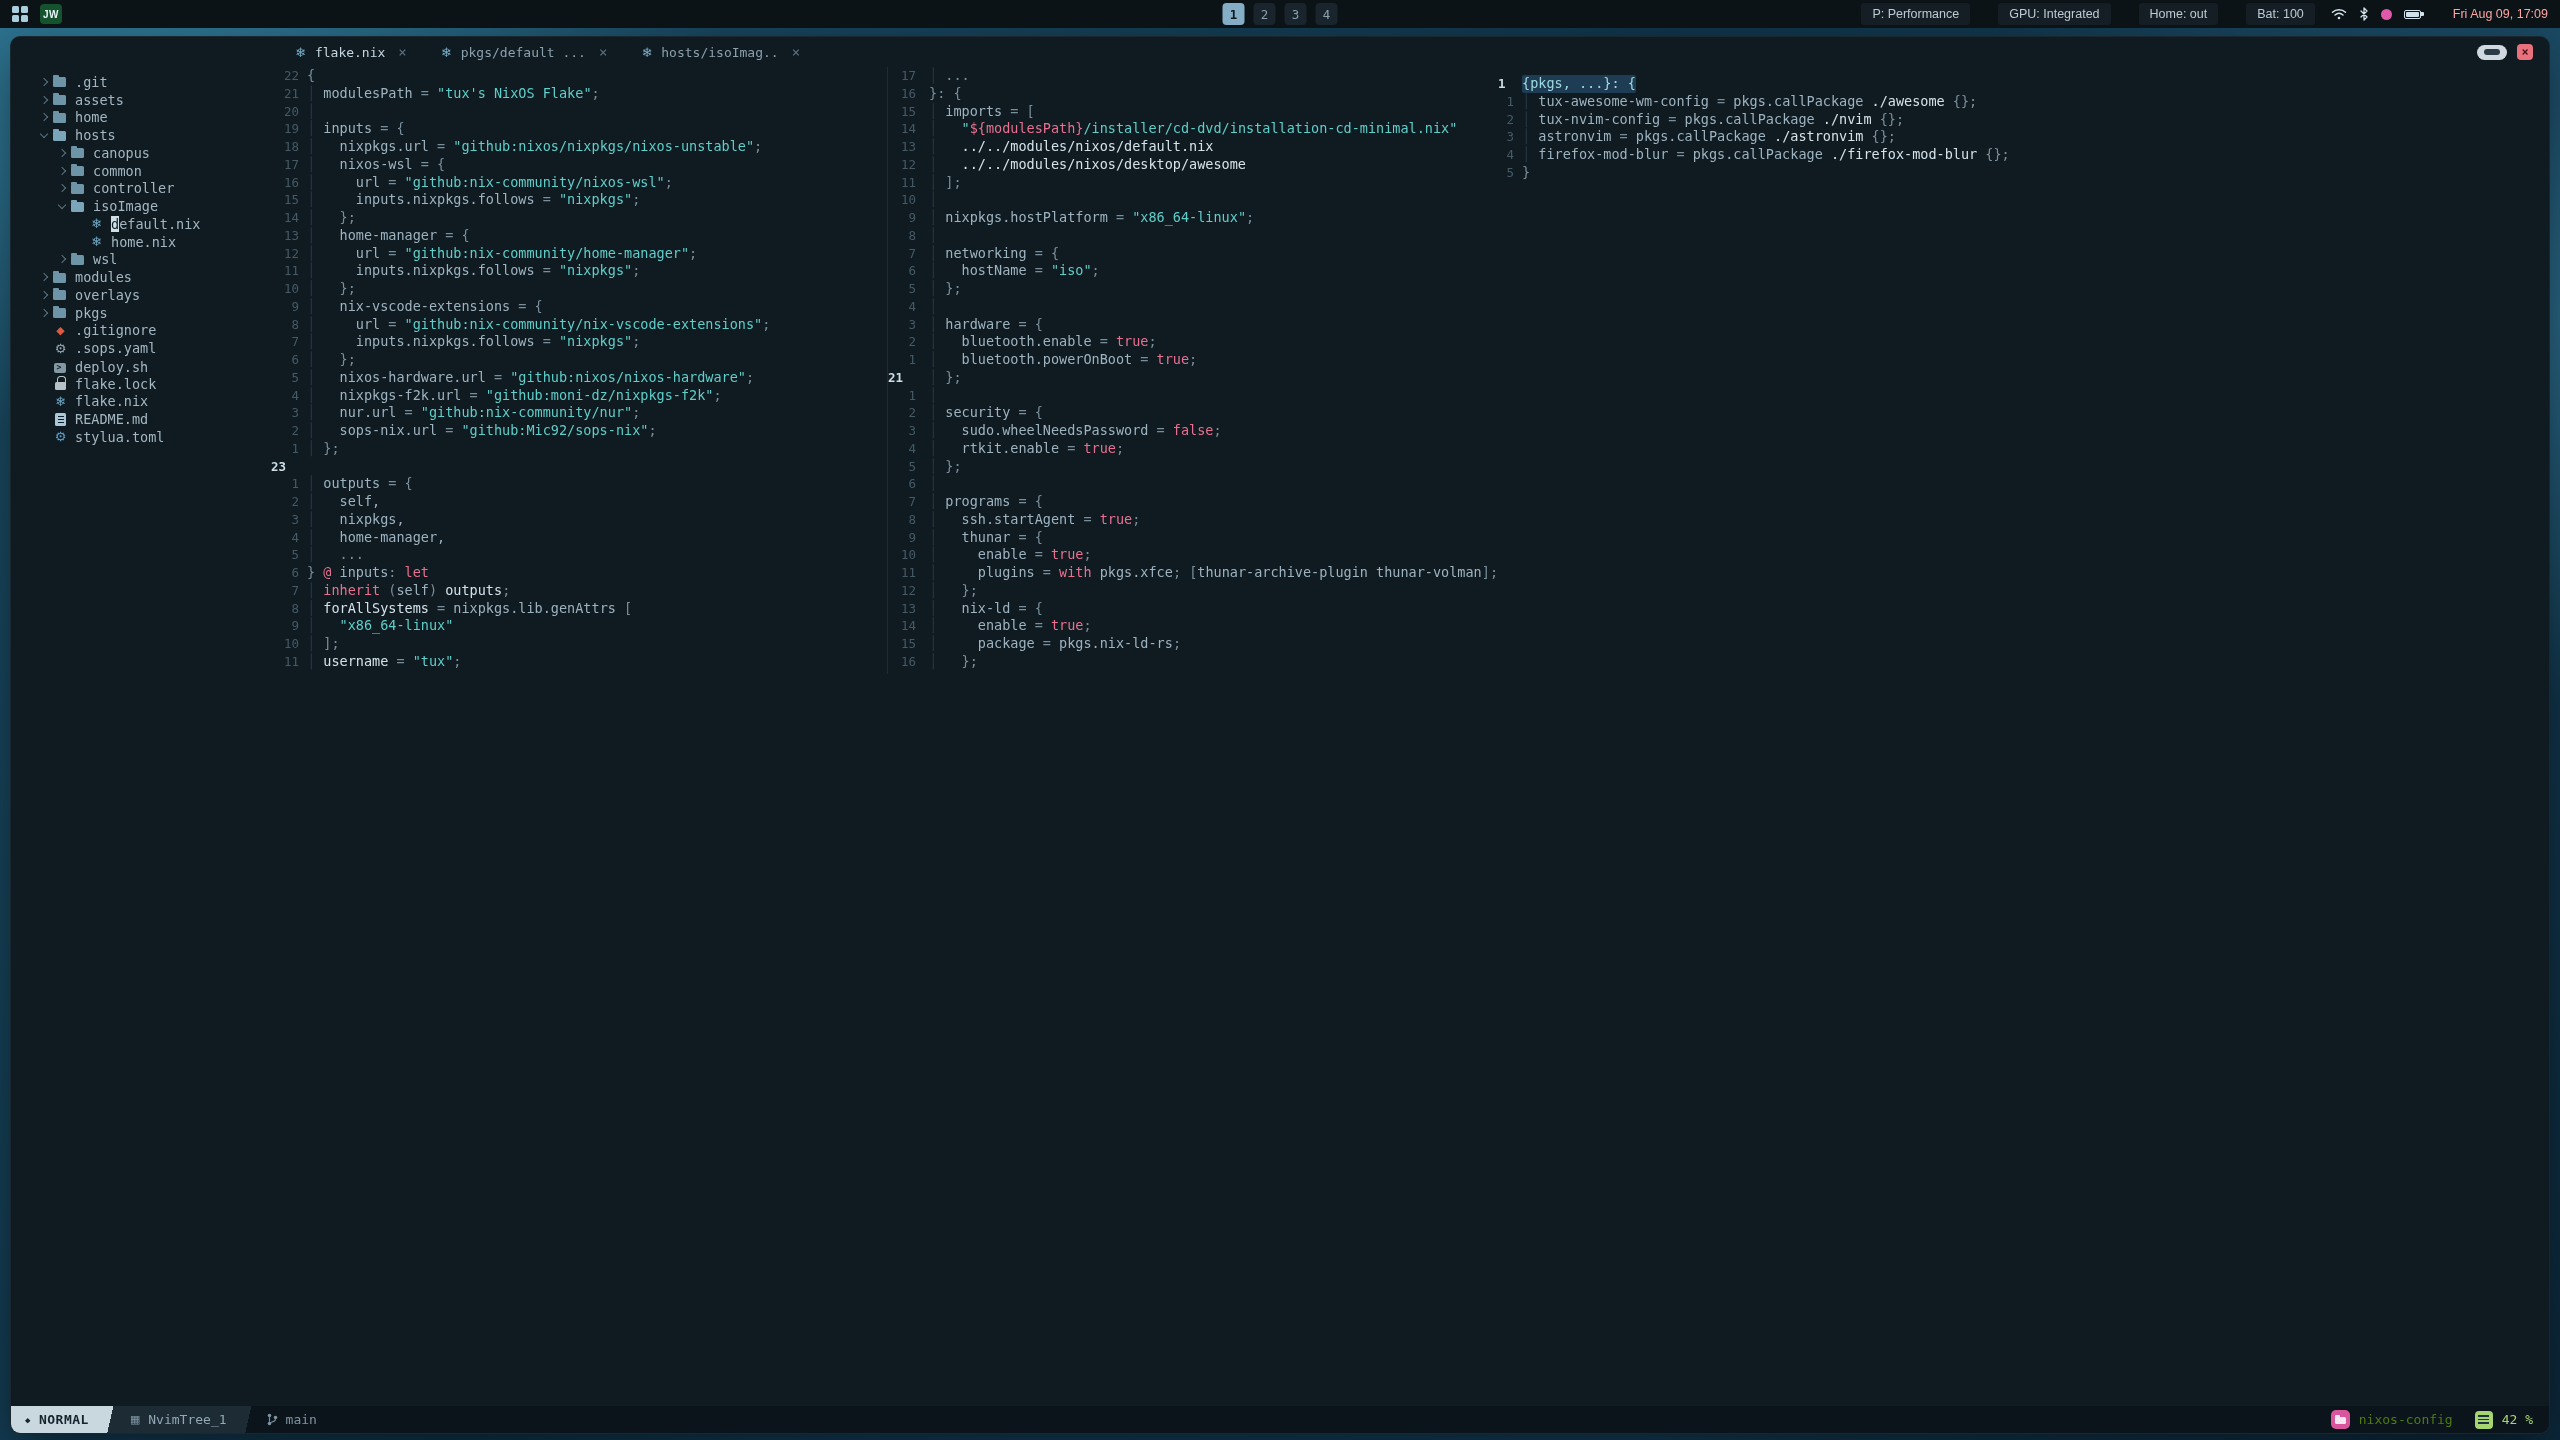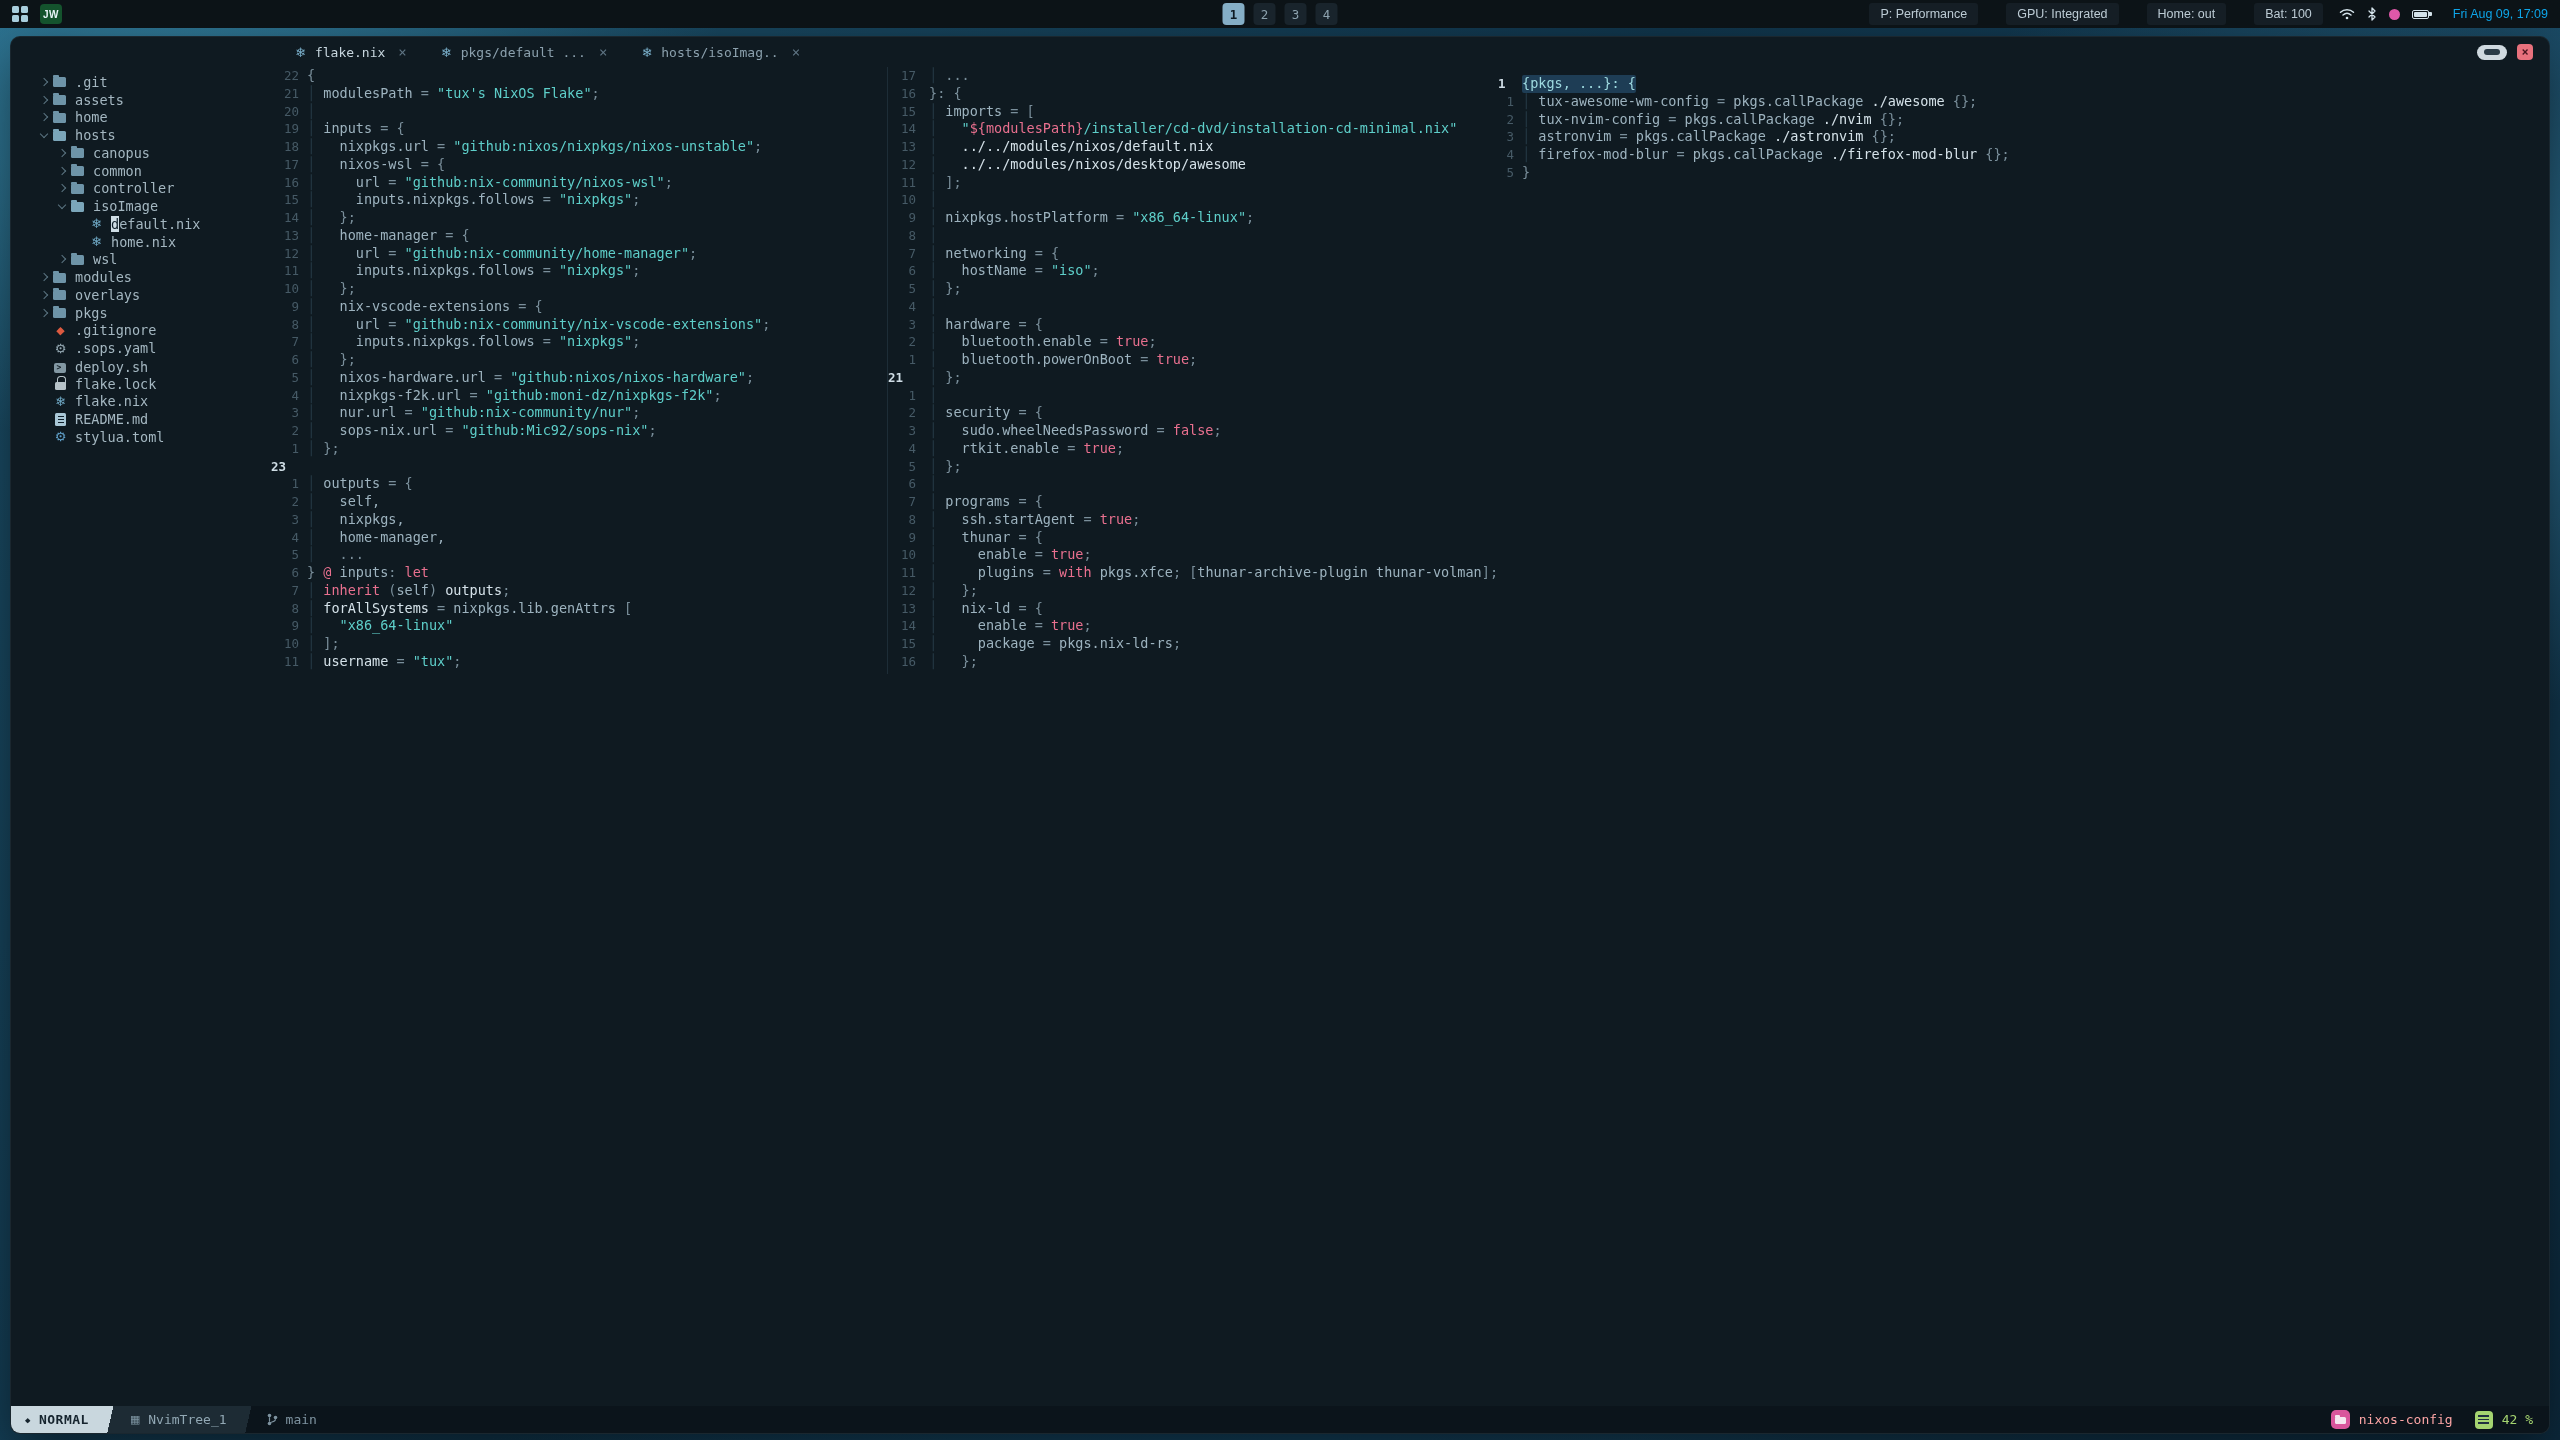--- a/index.html
+++ b/index.html
@@ -20,21 +20,21 @@
 .workspaces{position:absolute;left:50%;top:50%;transform:translate(-50%,-50%);display:flex;gap:9px}
 .wsbtn{width:22px;height:22px;border-radius:4px;background:#19242c;color:#8da2ae;font-size:12.5px;display:flex;align-items:center;justify-content:center;font-family:"DejaVu Sans Mono",monospace}
 .wsbtn.active{background:#85aec6;color:#0d1a22;font-weight:bold}
 .barright{margin-left:auto;display:flex;align-items:center;gap:11px}
 .statitem{background:#151e25;border-radius:3px;padding:4px 11px;font-size:12.5px;color:#bccbd4;white-space:nowrap}
 .trayicons{display:flex;align-items:center;gap:12px;margin:0 5px}
 .pinkdot{width:11px;height:11px;border-radius:50%;background:#df58a9}
 .battery{width:17px;height:9px;border:1.5px solid #d3e2ea;border-radius:2px;position:relative}
 .battery::before{content:"";position:absolute;inset:1px;background:#d3e2ea;border-radius:1px}
 .battery::after{content:"";position:absolute;right:-4px;top:1.5px;width:2.5px;height:4px;background:#d3e2ea;border-radius:0 1px 1px 0}
-.clock{font-size:12.5px;color:#0ea5e9;margin-left:8px;white-space:nowrap}
+.clock{font-size:12.5px;color:#fca5a5;margin-left:16px;white-space:nowrap}
 
 .term{position:absolute;left:10px;top:36px;width:2540px;height:1398px;background:#0f1a21;border-radius:10px;border:1px solid rgba(160,200,220,.08);box-shadow:0 18px 60px rgba(0,0,0,.55);display:flex;flex-direction:column;overflow:hidden;font-family:"DejaVu Sans Mono",monospace}
 .tabbar{height:30px;flex:none;position:relative;display:flex;align-items:center}
 .tabs{display:flex;margin-left:272px;gap:10px;height:100%;align-items:center}
 .tab{display:flex;align-items:center;gap:9px;padding:0 12px;height:100%;font-size:13px;color:#8ba0ad}
 .tab.active .tablabel{color:#c7d6de}
 .tabicon{color:#79aec9;font-family:"DejaVu Sans",sans-serif;font-size:13px}
 .tablabel{white-space:pre}
 .tabclose{color:#5f7584;font-size:14px;margin-left:4px}
 .winctl{position:absolute;right:16px;top:50%;transform:translateY(-50%);display:flex;align-items:center;gap:10px}
@@ -94,21 +94,21 @@
 .seg{height:100%;display:flex;align-items:center;gap:8px;padding:0 14px}
 .seg.mode{background:#c9d7de;color:#16242e;font-weight:bold;letter-spacing:.5px}
 .modeicon{font-size:9px}
 .slant{width:13px;height:100%;flex:none}
 .slant.s1{background:linear-gradient(103deg,#c9d7de 54%,#1d2b34 54.5%)}
 .slant.s2{background:linear-gradient(103deg,#1d2b34 54%,transparent 54.5%)}
 .seg.buf{background:#1d2b34;color:#92a8b4}
 .bufficon{font-size:11px;color:#7f96a3;font-family:"DejaVu Sans",sans-serif}
 .branch{display:flex;align-items:center;gap:7px;color:#7e93a0;margin-left:12px}
 .statusright{margin-left:auto;display:flex;align-items:center;gap:22px;padding-right:16px}
-.proj{display:flex;align-items:center;gap:9px;color:#fca5a5}
+.proj{display:flex;align-items:center;gap:9px;color:#4d7c0f}
 .projbadge{width:19px;height:19px;border-radius:5px;background:#d9569c;position:relative;display:inline-block}
 .projbadge::before{content:"";position:absolute;left:4px;top:7px;width:11px;height:6.5px;background:#f6e7f0;border-radius:1.5px}
 .projbadge::after{content:"";position:absolute;left:4px;top:5px;width:5px;height:2.5px;background:#f6e7f0;border-radius:1px}
 .scrollwrap{display:flex;align-items:center;gap:9px;color:#a5d470}
 .scrollbadge{width:18px;height:18px;border-radius:4px;background:#a5d470;position:relative;display:inline-block}
 .scrollbadge::before{content:"";position:absolute;left:3.5px;top:4.5px;width:11px;height:9.5px;background:repeating-linear-gradient(#203040 0 1.8px,transparent 1.8px 3.7px)}
 </style>
 </head>
 <body>
 

